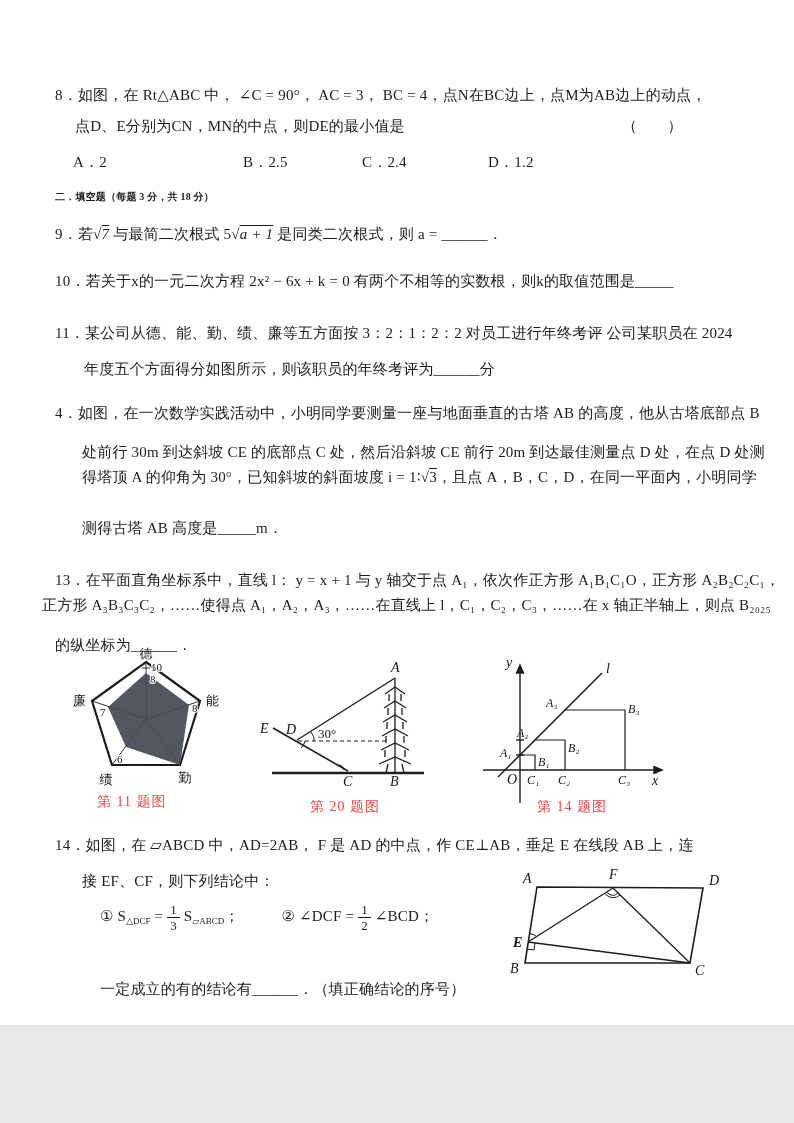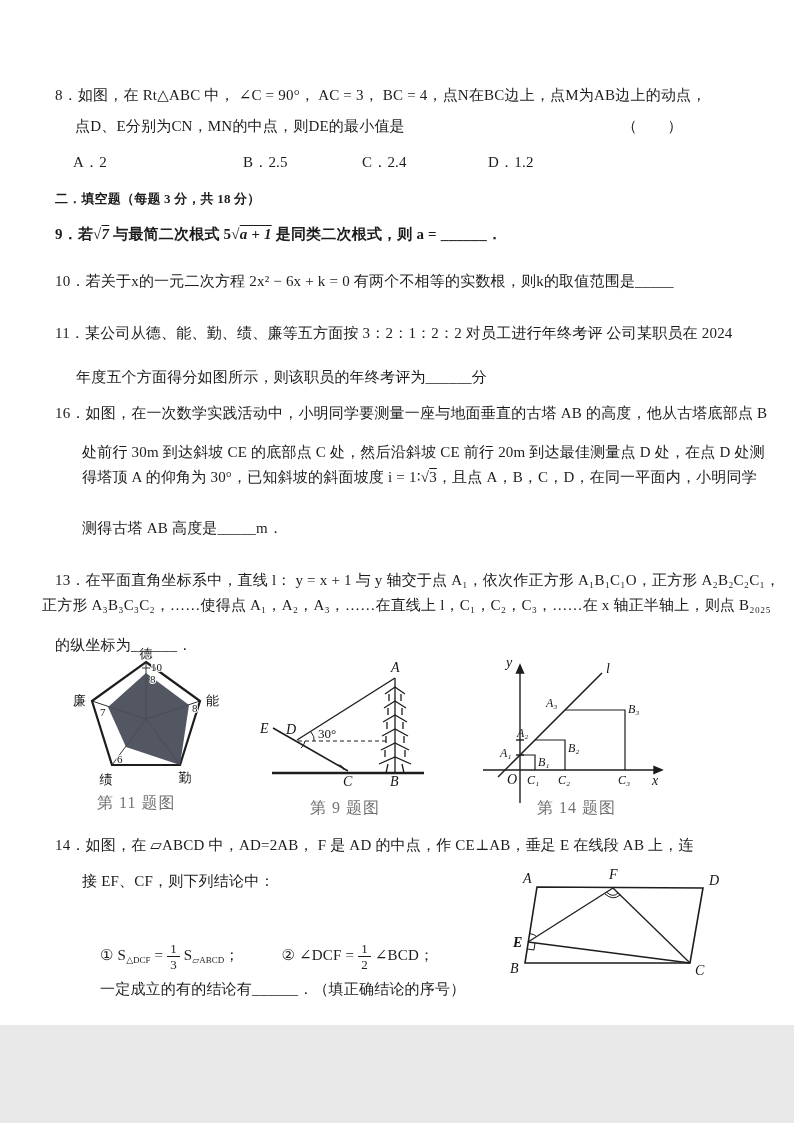--- a/index.html
+++ b/index.html
@@ -10,21 +10,21 @@
     color:#1c1c1c;
   }
   .ln { position:absolute; white-space:nowrap; font-size:15px; letter-spacing:0.2px; }
   .bold { font-weight:700; }
   .it { font-style:italic; }
   .rad { text-decoration:overline; }
   sub { font-size:9px; vertical-align:-3px; letter-spacing:0; }
   .frac { display:inline-block; text-align:center; vertical-align:-9px; line-height:1; font-size:13px; }
   .fn { display:block; padding:0 3px 1px; }
   .fd { display:block; border-top:1px solid #1c1c1c; padding:1px 3px 0; }
-  .cap { position:absolute; font-size:16px; letter-spacing:1px; color:#737373; }
+  .cap { position:absolute; font-size:14px; letter-spacing:1px; color:#ef4444; }
   .fig { position:absolute; }
   .footer { position:absolute; left:0; width:794px; text-align:center; font-size:13px; letter-spacing:4px; color:#333; }
   svg { overflow:visible; }
   svg text { font-family:"Liberation Serif","DejaVu Serif",serif; fill:#141414; }
   .flbl { font-style:italic; font-size:14px; }
   .fsm  { font-style:italic; font-size:12px; }
   .fcjk { font-size:13px; }
   .fnum { font-size:11px; paint-order:stroke; stroke:#ffffff; stroke-width:2px; }
   .stk  { stroke:#1d1d1d; fill:none; }
 </style>
@@ -34,32 +34,32 @@
 <div class="page">
 
   <div class="ln" style="top:86px;left:55px;">8．如图，在 Rt△ABC 中， ∠C = 90°， AC = 3， BC = 4，点N在BC边上，点M为AB边上的动点，</div>
   <div class="ln" style="top:117px;left:75px;">点D、E分别为CN，MN的中点，则DE的最小值是</div>
   <div class="ln" style="top:117px;left:622px;">（　　）</div>
   <div class="ln" style="top:153px;left:73px;">A．2</div>
   <div class="ln" style="top:153px;left:203px;margin-left:40px;">B．2.5</div>
   <div class="ln" style="top:153px;left:362px;">C．2.4</div>
   <div class="ln" style="top:153px;left:488px;">D．1.2</div>
 
-  <div class="ln bold" style="top:190px;left:55px;font-size:13px;">二．填空题（每题 3 分，共 18 分）</div>
+  <div class="ln bold" style="top:190px;left:55px;font-size:10px;">二．填空题（每题 3 分，共 18 分）</div>
 
-  <div class="ln" style="top:225px;left:55px;font-weight:bold;">
+  <div class="ln" style="top:225px;left:55px;">
     <span>9．若</span><span>√</span><span class="rad it">7</span><span> 与最简二次根式 5</span><span>√</span><span class="rad it">a + 1</span><span> 是同类二次根式，则 a = ______．</span>
   </div>
 
   <div class="ln" style="top:272px;left:55px;">10．若关于x的一元二次方程 2x² − 6x + k = 0 有两个不相等的实数根，则k的取值范围是_____</div>
 
   <div class="ln" style="top:324px;left:55px;">11．某公司从德、能、勤、绩、廉等五方面按 3：2：1：2：2 对员工进行年终考评 公司某职员在 2024</div>
-  <div class="ln" style="top:360px;left:76px;margin-top:8px;">年度五个方面得分如图所示，则该职员的年终考评为______分</div>
+  <div class="ln" style="top:360px;left:84px;">年度五个方面得分如图所示，则该职员的年终考评为______分</div>
 
-  <div class="ln" style="top:404px;left:55px;">16．如图，在一次数学实践活动中，小明同学要测量一座与地面垂直的古塔 AB 的高度，他从古塔底部点 B</div>
+  <div class="ln" style="top:404px;left:55px;">4．如图，在一次数学实践活动中，小明同学要测量一座与地面垂直的古塔 AB 的高度，他从古塔底部点 B</div>
   <div class="ln" style="top:443px;left:82px;">处前行 30m 到达斜坡 CE 的底部点 C 处，然后沿斜坡 CE 前行 20m 到达最佳测量点 D 处，在点 D 处测</div>
   <div class="ln" style="top:468px;left:82px;">
     <span>得塔顶 A 的仰角为 30°，已知斜坡的斜面坡度 i = 1∶</span><span>√</span><span class="rad">3</span><span>，且点 A，B，C，D，在同一平面内，小明同学</span>
   </div>
   <div class="ln" style="top:519px;left:82px;">测得古塔 AB 高度是_____m．</div>
 
   <div class="ln" style="top:552px;left:55px;margin-top:19px;">13．在平面直角坐标系中，直线 l： y = x + 1 与 y 轴交于点 A₁，依次作正方形 A₁B₁C₁O，正方形 A₂B₂C₂C₁，</div>
   <div class="ln" style="top:596px;left:42px;">正方形 A₃B₃C₃C₂，……使得点 A₁，A₂，A₃，……在直线上 l，C₁，C₂，C₃，……在 x 轴正半轴上，则点 B₂₀₂₅</div>
   <div class="ln" style="top:636px;left:55px;">的纵坐标为______．</div>
 
@@ -117,21 +117,21 @@
       <line x1="130" y1="116" x2="128" y2="125"></line>
       <line x1="144" y1="116" x2="146" y2="125"></line>
     </g>
     <text class="flbl" x="133" y="24">A</text>
     <text class="flbl" x="132" y="138">B</text>
     <text class="flbl" x="85" y="138">C</text>
     <text class="flbl" x="28" y="86">D</text>
     <text class="flbl" x="2" y="85">E</text>
     <text x="60" y="90" font-size="13">30°</text>
   </svg>
-  <div class="cap" style="top:798px;left:310px;">第 9 题图</div>
+  <div class="cap" style="top:798px;left:310px;">第 20 题图</div>
 
   <svg class="fig" style="top:655px;left:480px;" width="200" height="150" viewBox="0 0 200 150">
     <g class="stk" stroke-width="1.4">
       <line x1="3" y1="115" x2="182" y2="115"></line>
       <path d="M 182 115 L 174 111.5 L 174 118.5 Z" fill="#1d1d1d"></path>
       <line x1="40" y1="148" x2="40" y2="10"></line>
       <path d="M 40 10 L 36.5 18 L 43.5 18 Z" fill="#1d1d1d"></path>
       <line x1="36" y1="100" x2="44" y2="100"></line>
       <line x1="36" y1="85" x2="44" y2="85"></line>
     </g>
@@ -152,21 +152,21 @@
     <text class="fsm" x="88" y="97">B₂</text>
     <text class="fsm" x="148" y="58">B₃</text>
     <text class="fsm" x="47" y="129">C₁</text>
     <text class="fsm" x="78" y="129">C₂</text>
     <text class="fsm" x="138" y="129">C₃</text>
   </svg>
   <div class="cap" style="top:798px;left:537px;">第 14 题图</div>
 
   <div class="ln" style="top:836px;left:55px;">14．如图，在 ▱ABCD 中，AD=2AB， F 是 AD 的中点，作 CE⊥AB，垂足 E 在线段 AB 上，连</div>
   <div class="ln" style="top:872px;left:82px;">接 EF、CF，则下列结论中：</div>
-  <div class="ln" style="top:942px;left:100px;">
+  <div class="ln" style="top:903px;left:100px;">
     <span><span>① S</span><sub>△DCF</sub><span> = </span><span class="frac"><span class="fn">1</span><span class="fd">3</span></span><span> S</span><sub>▱ABCD</sub><span>；</span></span>
     <span style="margin-left:38px;"><span>②  ∠DCF = </span><span class="frac"><span class="fn">1</span><span class="fd">2</span></span><span> ∠BCD；</span></span>
   </div>
   <div class="ln" style="top:980px;left:100px;">一定成立的有的结论有______．（填正确结论的序号）</div>
 
   <svg class="fig" style="top:865px;left:495px;" width="255" height="115" viewBox="0 0 255 115">
     <g class="stk" stroke-width="1.6">
       <polygon points="42,22 208,23 195,98 30,98" fill="none"></polygon>
     </g>
     <g class="stk" stroke-width="1.3">

